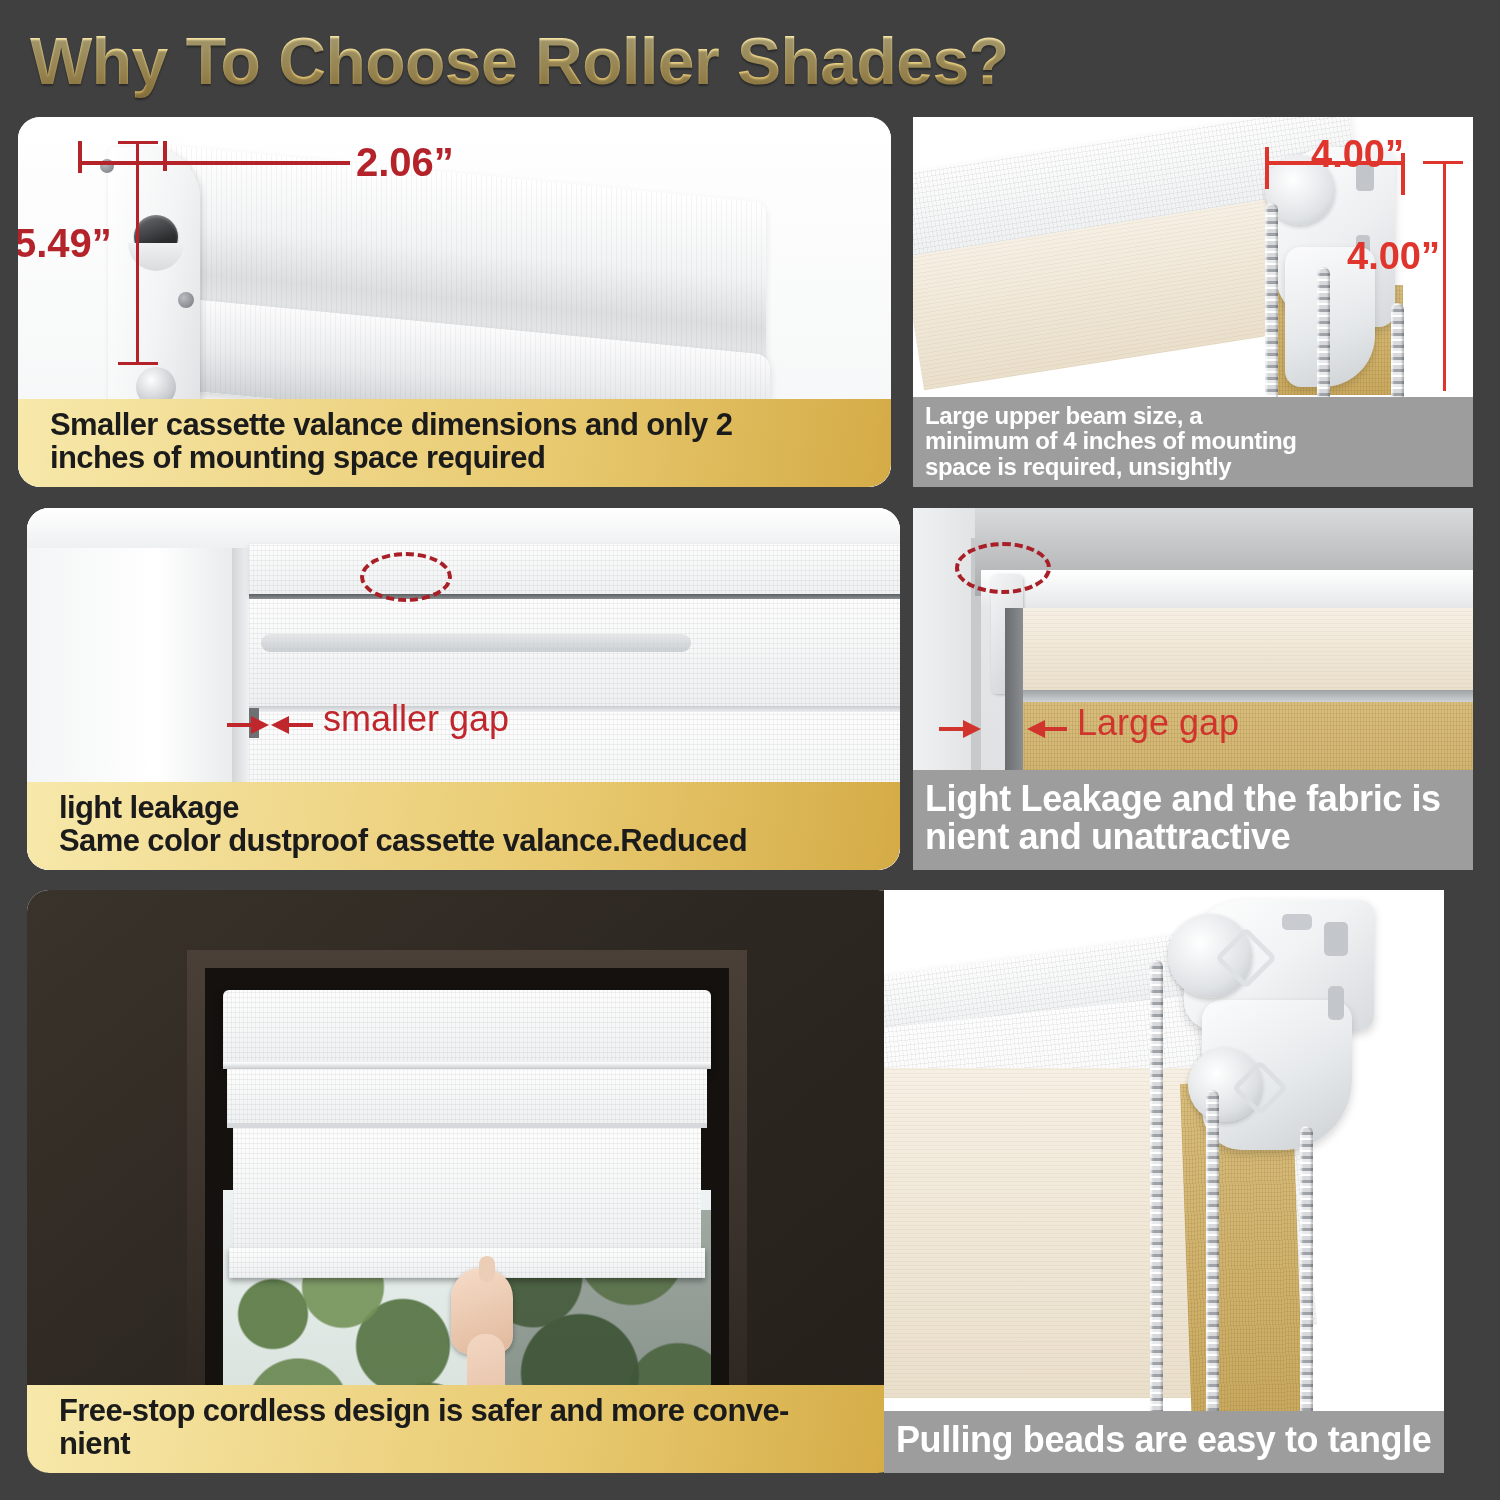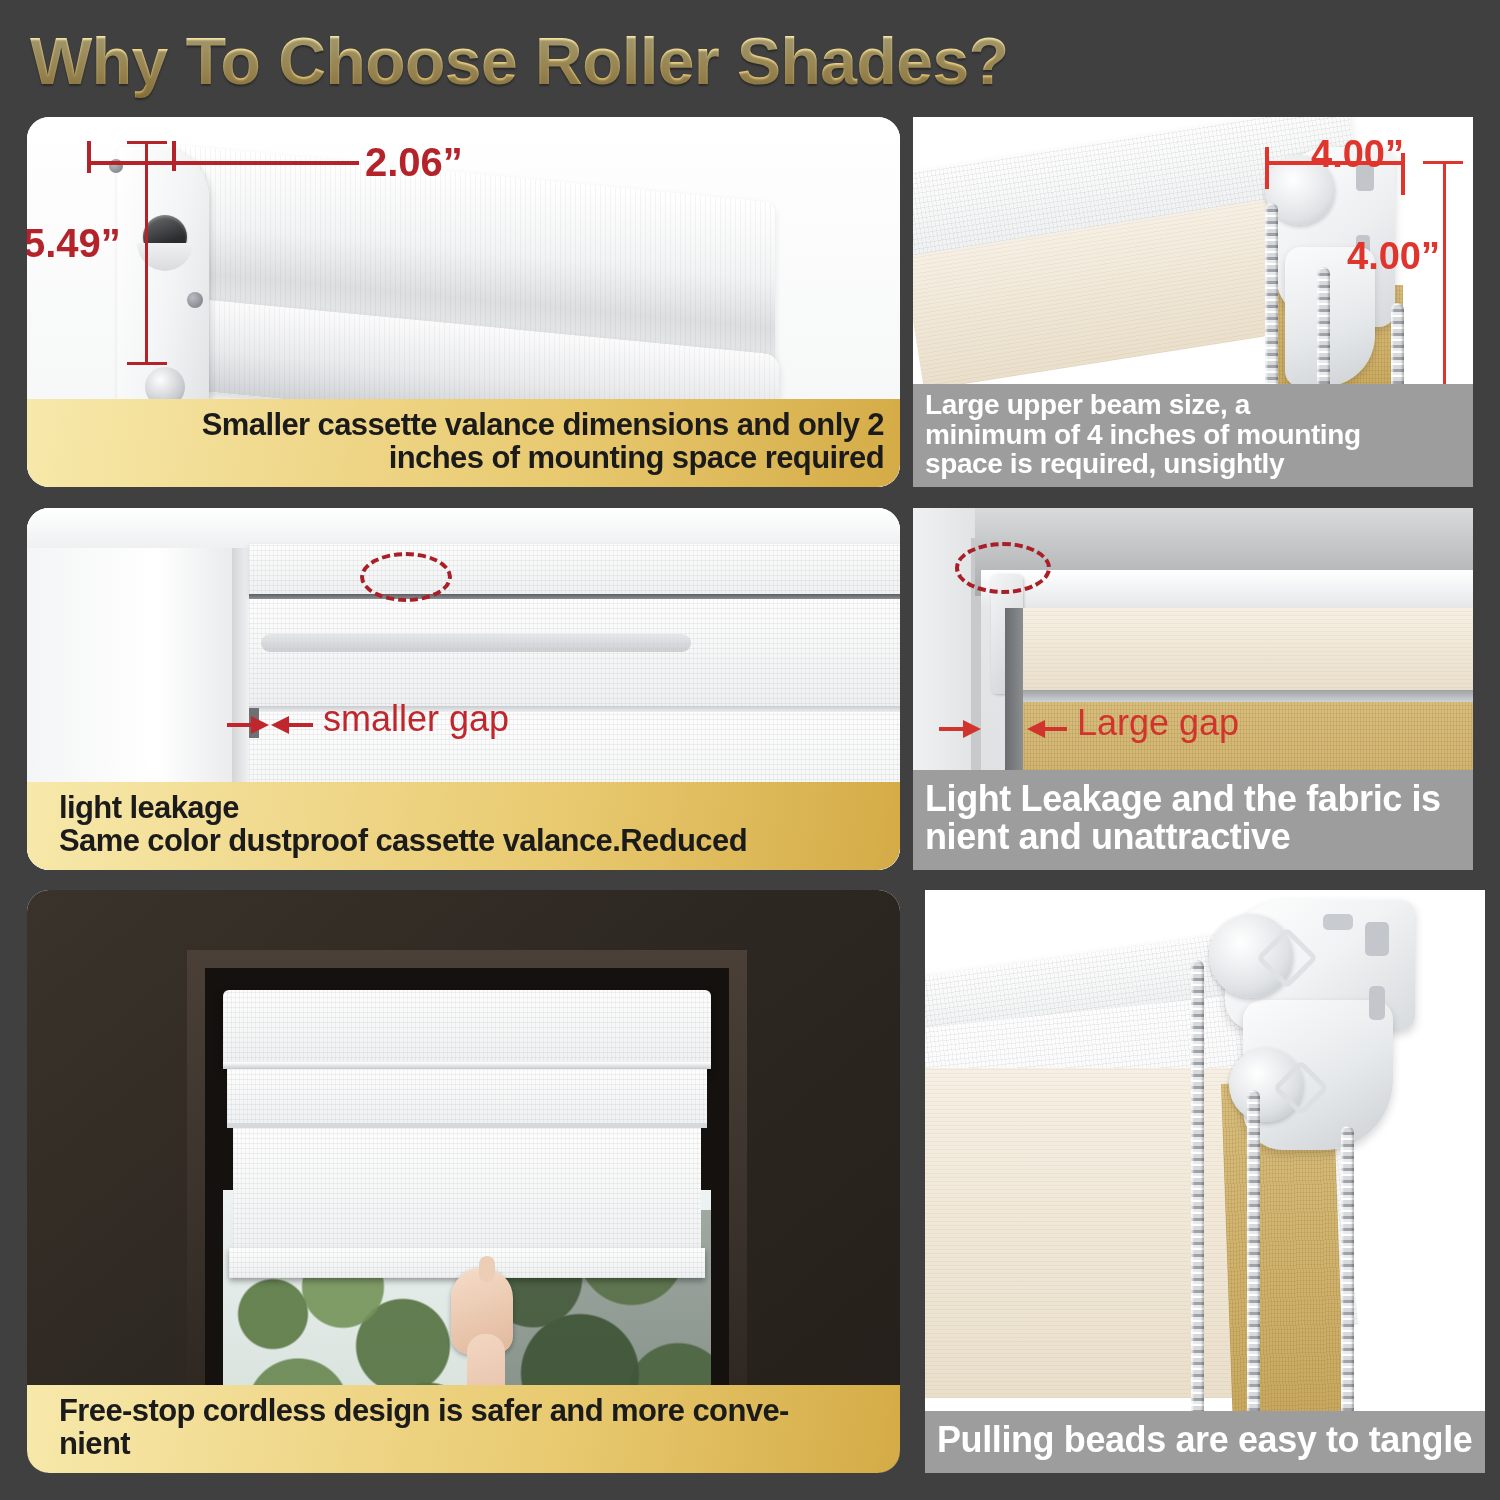--- a/index.html
+++ b/index.html
@@ -147,21 +147,21 @@
     box-shadow: inset -2px 0 2px rgba(0,0,0,0.22), inset 2px 0 2px rgba(255,255,255,0.7);
   }
 </style>
 </head>
 <body>
 
 <div id="page">
 
   <h1 id="title">Why To Choose Roller Shades?</h1>
 
-  <div class="panel left" style="left:27px; top:117px; width:873px; height:370px;text-align:right;">
+  <div class="panel left" style="left:18px; top:117px; width:873px; height:370px;">
     <div class="photo" style="background:linear-gradient(180deg,#ffffff,#f4f5f6);">
 
       <div style="position:absolute; left:148px; top:28px; width:600px; height:180px;
                   transform:skewY(5.5deg); transform-origin:left top;
                   border-radius:6px 10px 10px 6px;
                   background:
                     repeating-linear-gradient(90deg, rgba(0,0,0,0.04) 0 1px, rgba(0,0,0,0) 1px 5px),
                     linear-gradient(180deg,#ffffff 0%,#f2f3f4 42%,#dcdee0 70%,#ecedee 100%);
                   box-shadow:0 3px 7px rgba(0,0,0,0.10);"></div>
 
@@ -247,21 +247,21 @@
       <div class="dim-line r" style="left:352px; top:30px; width:4px; height:42px;"></div>
       <div class="dim-line r" style="left:352px; top:44px; width:140px; height:4px;"></div>
       <div class="dim-line r" style="left:488px; top:36px; width:4px; height:42px;"></div>
       <div class="dim-text r" style="left:398px; top:16px; font-size:38px;">4.00”</div>
 
       <div class="dim-line r" style="left:530px; top:44px; width:3px; height:230px;"></div>
       <div class="dim-line r" style="left:510px; top:44px; width:40px; height:3px;"></div>
       <div class="dim-text r" style="left:434px; top:118px; font-size:38px;">4.00”</div>
     </div>
 
-    <div class="caption gray" style="font-size:28px; padding:6px 12px 8px 12px;">
+    <div class="caption gray" style="font-size:24px; padding:6px 12px 8px 12px;">
       <span class="ln">Large upper beam size, a</span>
       <span class="ln">minimum of 4 inches of mounting</span>
       <span class="ln">space is required, unsightly</span>
     </div>
   </div>
 
   <div class="panel left" style="left:27px; top:508px; width:873px; height:362px;">
     <div class="photo" style="background:linear-gradient(180deg,#f7f8f9,#eceeef);">
 
       <div style="position:absolute; left:0; top:0; width:215px; height:362px;
@@ -404,21 +404,21 @@
       <div style="position:absolute; left:452px; top:366px; width:16px; height:26px;
                   border-radius:8px; background:#eccdb6;"></div>
     </div>
 
     <div class="caption gold">
       <span class="ln">Free-stop cordless design is safer and more conve-</span>
       <span class="ln">nient</span>
     </div>
   </div>
 
-  <div class="panel right" style="left:925px; top:890px; width:560px; height:583px;">
+  <div class="panel right" style="left:884px; top:890px; width:560px; height:583px;">
     <div class="photo" style="background:#ffffff;">
 
       <div class="fabric-white" style="position:absolute; left:-40px; top:92px; width:470px; height:70px;
                   transform:rotate(-8deg); transform-origin:left top;
                   box-shadow:0 3px 8px rgba(0,0,0,0.12);"></div>
 
       <div class="fabric-white" style="position:absolute; left:-20px; top:140px; width:420px; height:340px;
                   transform:rotate(-6deg); transform-origin:left top;"></div>
 
       <div class="fabric-cream" style="position:absolute; left:0px; top:178px; width:400px; height:330px;"></div>

